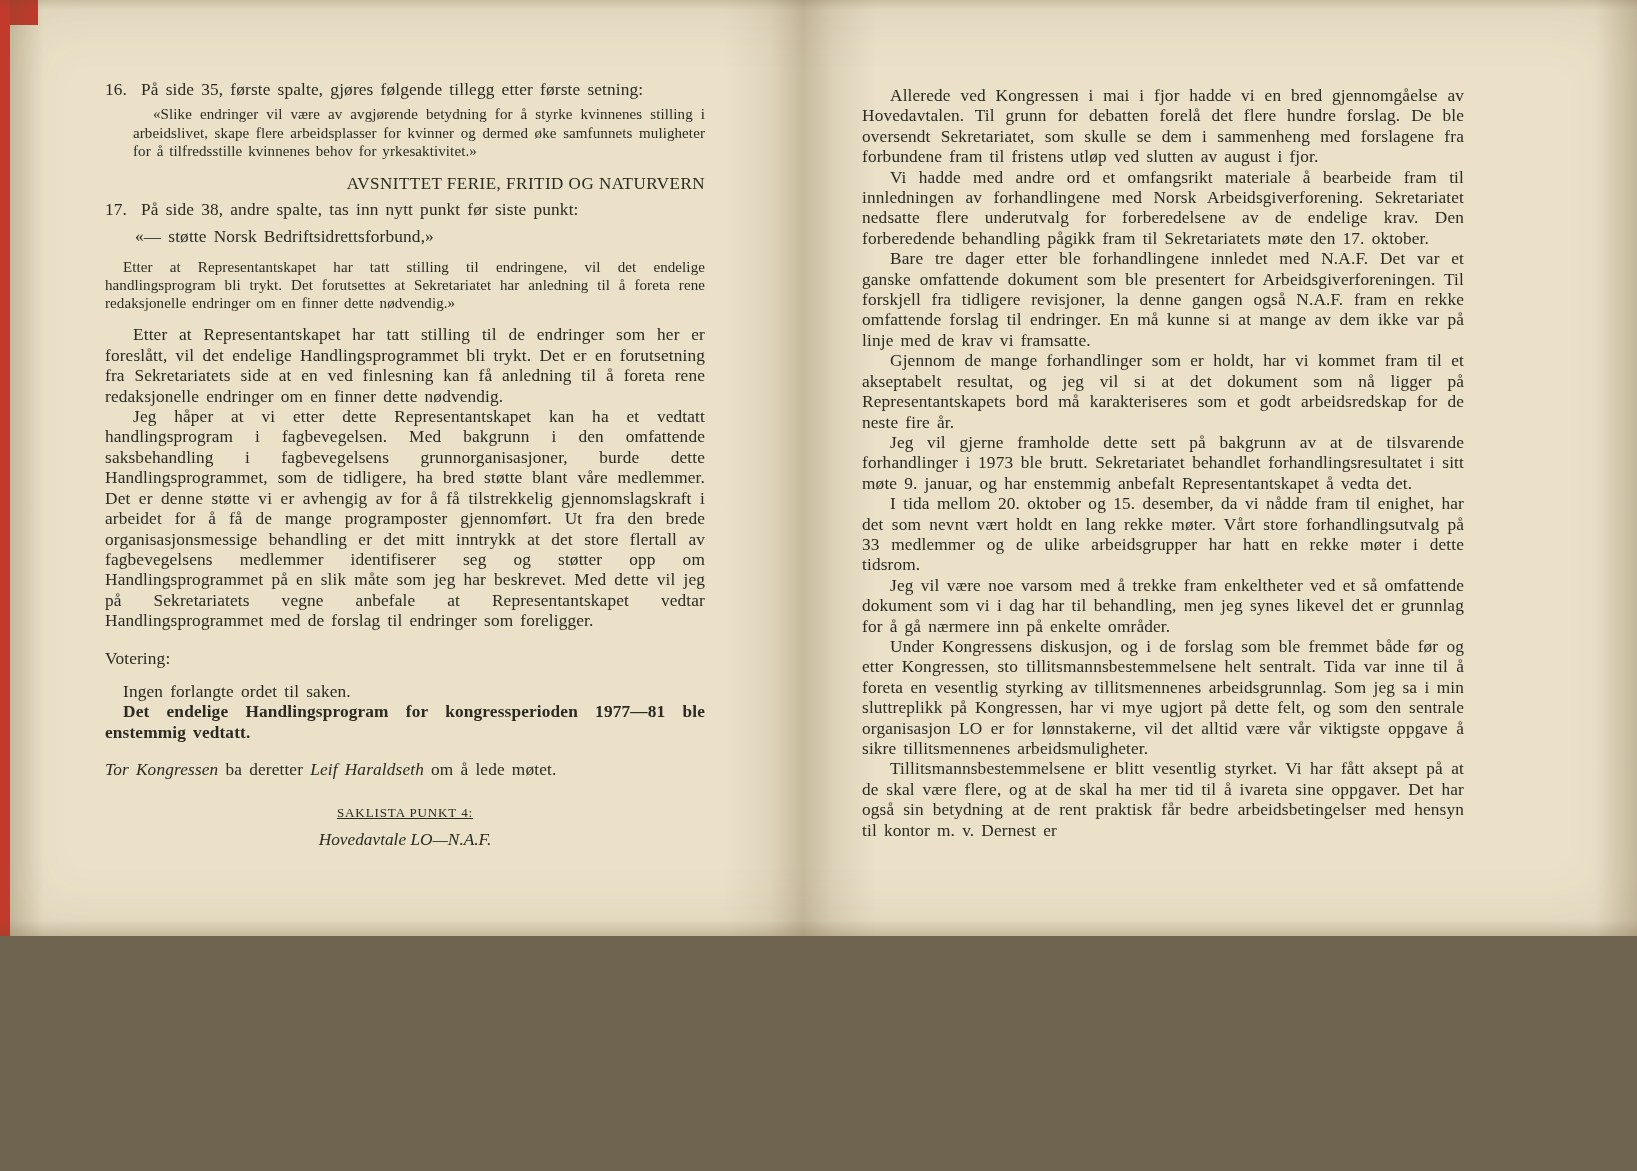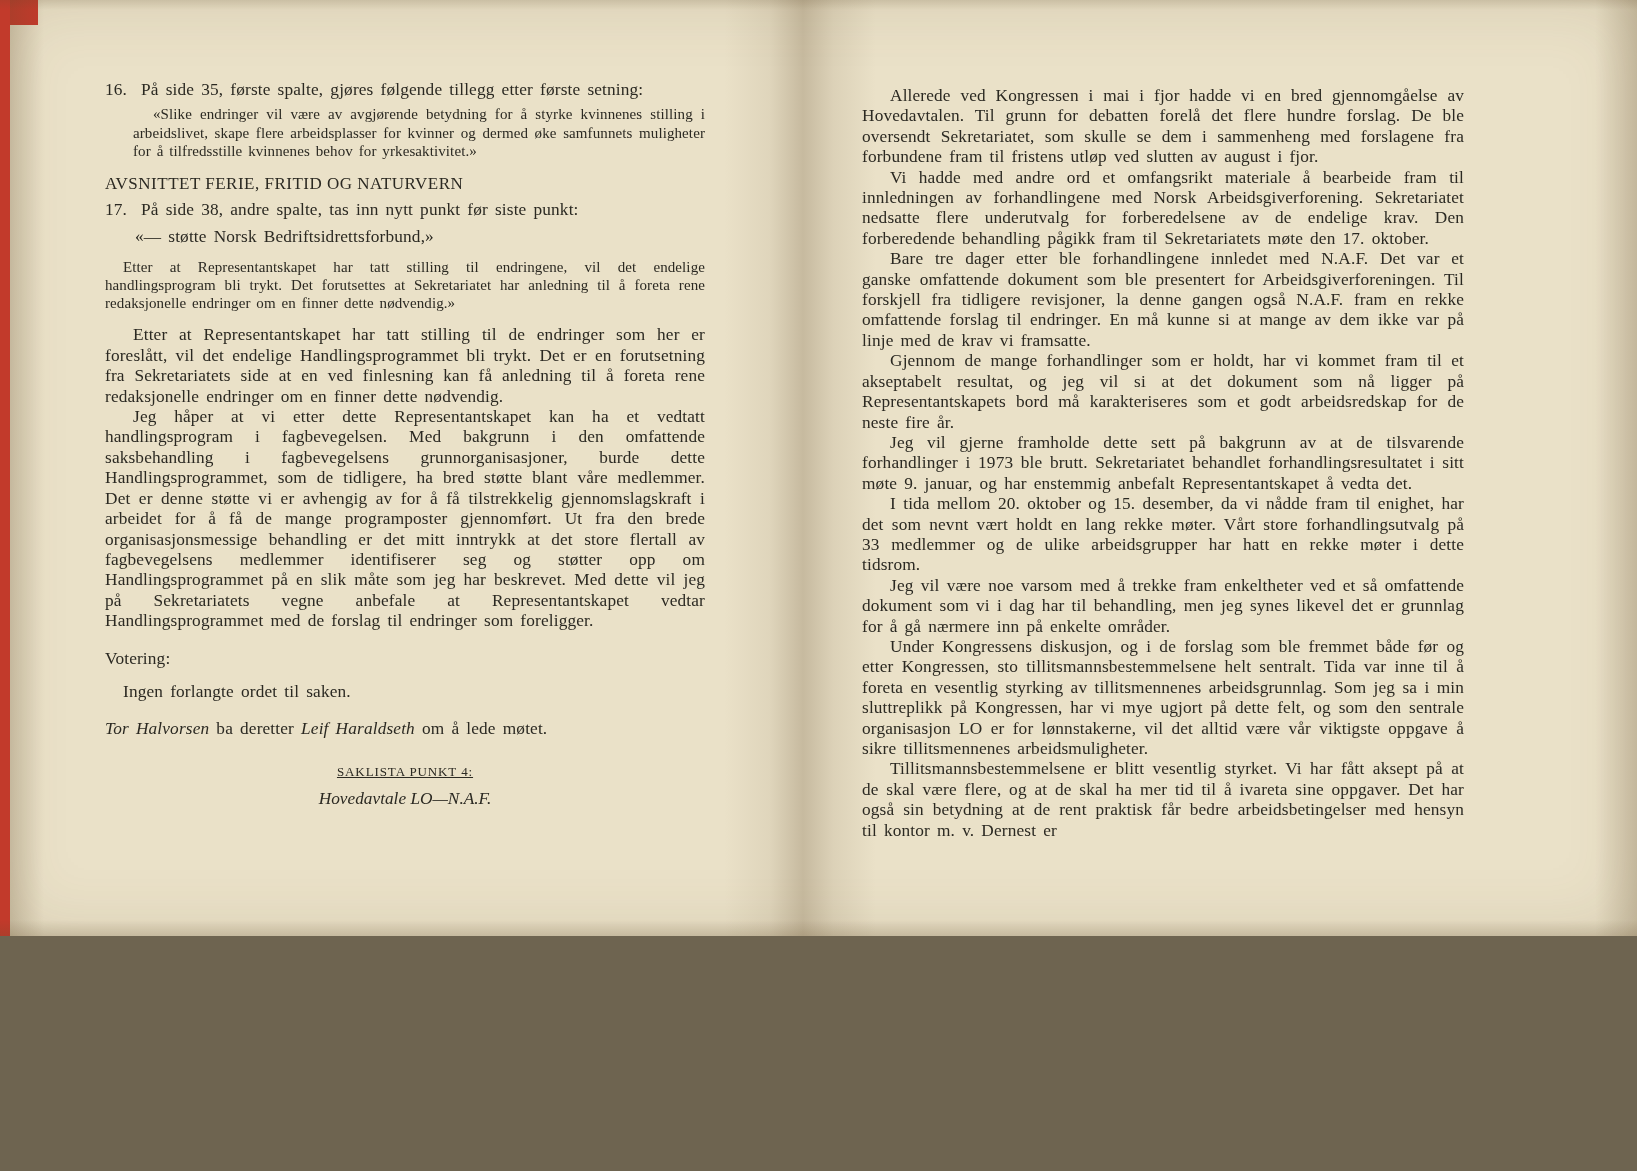--- a/index.html
+++ b/index.html
@@ -25,21 +25,21 @@
     letter-spacing:0.15px;
     text-align:justify;
   }
   .ind    { text-indent:28px; }
   .ind-sm { text-indent:18px; }
   .small  { font-size:15px; line-height:18.2px; word-spacing:2px; letter-spacing:0.1px; }
   .quote  { margin-left:28px; margin-top:5px; text-indent:20px; }
   .note   { margin-top:10px; text-indent:18px; }
   .heading {
     font-size:17px; font-weight:400; letter-spacing:0.5px;
-    margin:14px 0 6px 0; text-align:left;
+    margin:14px 0 6px 0; text-align:right;
   }
   .item { display:flex; }
   .item .num { flex:0 0 36px; }
   .item .itx { flex:1 1 auto; text-align:justify; }
   .mt6  { margin-top:6px; }
   .quoteline { margin:7px 0 0 30px; text-align:left; }
   .gap   { margin-top:13px; }
   .gap-lg{ margin-top:17px; }
   .bold  { font-weight:700; }
   .center-heading {
@@ -94,22 +94,23 @@
     <p class="quoteline">«— støtte Norsk Bedriftsidrettsforbund,»</p>
 
     <p class="p small note">Etter at Representantskapet har tatt stilling til endringene, vil det endelige handlingsprogram bli trykt. Det forutsettes at Sekretariatet har anledning til å foreta rene redaksjonelle endringer om en finner dette nødvendig.»</p>
 
     <p class="p ind gap">Etter at Representantskapet har tatt stilling til de endringer som her er foreslått, vil det endelige Handlingsprogrammet bli trykt. Det er en forutsetning fra Sekretariatets side at en ved finlesning kan få anledning til å foreta rene redaksjonelle endringer om en finner dette nødvendig.</p>
     <p class="p ind">Jeg håper at vi etter dette Representantskapet kan ha et vedtatt handlingsprogram i fagbevegelsen. Med bakgrunn i den omfattende saksbehandling i fagbevegelsens grunnorganisasjoner, burde dette Handlingsprogrammet, som de tidligere, ha bred støtte blant våre medlemmer. Det er denne støtte vi er avhengig av for å få tilstrekkelig gjennomslagskraft i arbeidet for å få de mange programposter gjennomført. Ut fra den brede organisasjonsmessige behandling er det mitt inntrykk at det store flertall av fagbevegelsens medlemmer identifiserer seg og støtter opp om Handlingsprogrammet på en slik måte som jeg har beskrevet. Med dette vil jeg på Sekretariatets vegne anbefale at Representantskapet vedtar Handlingsprogrammet med de forslag til endringer som foreligger.</p>
 
     <p class="p gap-lg">Votering:</p>
 
     <p class="p ind-sm gap">Ingen forlangte ordet til saken.</p>
+    <p class="p bold ind-sm">Det endelige Handlingsprogram for kongressperioden 1977—81 ble enstemmig vedtatt.</p>
 
-    <p class="p gap-lg"><i>Tor Halvorsen</i><span> ba deretter </span><i>Leif Haraldseth</i><span> om å lede møtet.</span></p>
+    <p class="p gap-lg"><i>Tor Kongressen</i><span> ba deretter </span><i>Leif Haraldseth</i><span> om å lede møtet.</span></p>
 
     <h3 class="center-heading">SAKLISTA PUNKT 4:</h3>
     <p class="center-italic">Hovedavtale LO—N.A.F.</p>
 
 
   </div>
 
   <div class="page page-right">
     <p class="p ind">Allerede ved Kongressen i mai i fjor hadde vi en bred gjennomgåelse av Hovedavtalen. Til grunn for debatten forelå det flere hundre forslag. De ble oversendt Sekretariatet, som skulle se dem i sammenheng med forslagene fra forbundene fram til fristens utløp ved slutten av august i fjor.</p>
     <p class="p ind">Vi hadde med andre ord et omfangsrikt materiale å bearbeide fram til innledningen av forhandlingene med Norsk Arbeidsgiverforening. Sekretariatet nedsatte flere underutvalg for forberedelsene av de endelige krav. Den forberedende behandling pågikk fram til Sekretariatets møte den 17. oktober.</p>

